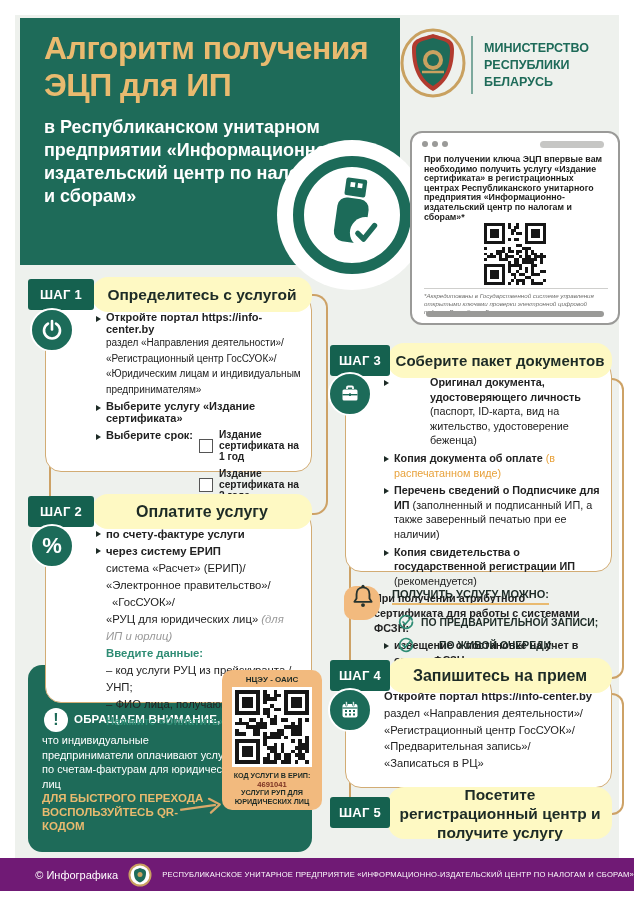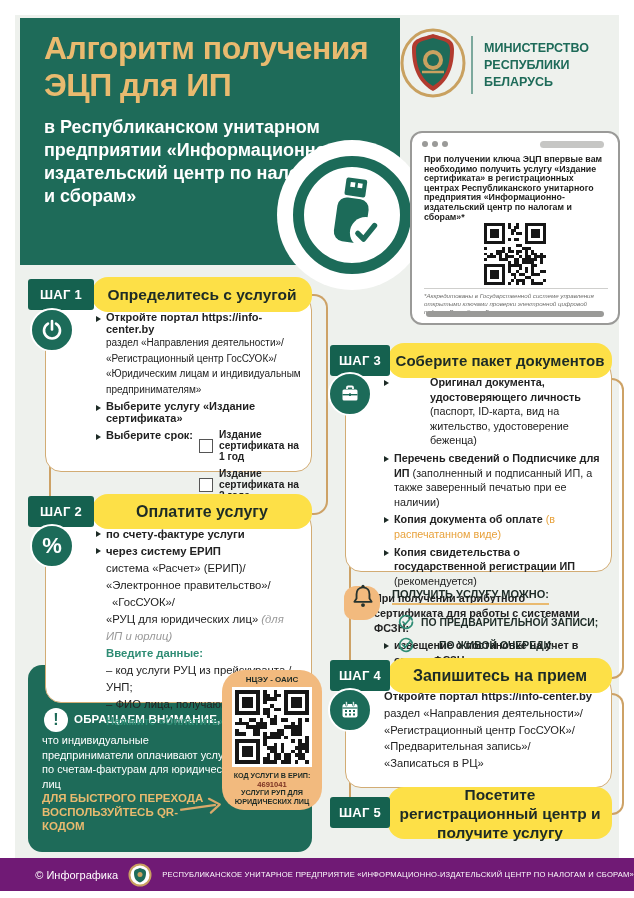--- a/index.html
+++ b/index.html
@@ -16,37 +16,37 @@
   .divider{left:471px;top:36px;width:2px;height:58px;background:#1E6B59;opacity:.55;z-index:3;}
   .notice{left:410px;top:131px;width:210px;height:194px;background:#fff;border:2px solid #9A9A98;border-radius:12px;box-sizing:border-box;z-index:5;}
   .dots{left:10px;top:8px;display:flex;gap:4px;}
   .dot{width:6px;height:6px;border-radius:50%;background:#9A9A98;}
   .pill{left:128px;top:8px;width:64px;height:7px;border-radius:4px;background:#C6C6C4;}
   .notice-text{left:12px;top:22px;width:184px;font-size:8.8px;line-height:9.6px;font-weight:bold;color:#1d1d1b;}
   .notice-foot{left:12px;top:155px;width:184px;font-size:6.2px;line-height:7.8px;font-style:italic;color:#6e6e6c;border-top:1px solid #cfcfcd;padding-top:3px;}
   .notice-bottom{left:14px;top:178px;width:178px;height:6px;border-radius:3px;background:#9A9A98;}
   .qr-frame{background:#fff;display:block;}
   .badge{background:#15614F;color:#fff;font-weight:bold;font-size:13px;display:flex;align-items:center;justify-content:center;border-radius:3px;letter-spacing:.3px;z-index:6;}
-  .bar{background:#fde047;border-radius:16px;display:flex;align-items:center;justify-content:center;font-weight:bold;color:#1d2b26;z-index:5;text-align:center;}
+  .bar{background:#fef9c3;border-radius:16px;display:flex;align-items:center;justify-content:center;font-weight:bold;color:#1d2b26;z-index:5;text-align:center;}
   .card{background:#fff;border:1px solid #D2AC74;border-radius:16px;box-sizing:border-box;z-index:3;}
   .icon-circle{background:#1C6B59;border-radius:50%;display:flex;align-items:center;justify-content:center;z-index:6;border:2px solid #fff;box-sizing:border-box;}
   .conn{border:0 solid #CDA266;z-index:1;}
   .vline{background:#CDA266;z-index:1;}
   .txt{color:#222;}
   .row{display:flex;align-items:flex-start;}
   .tri{width:0;height:0;border-left:5px solid #1d2b26;border-top:3.5px solid transparent;border-bottom:3.5px solid transparent;margin:5px 5px 0 0;flex:none;}
   .b{font-weight:bold;}
   .teal{color:#2E8C74;}
   .gray-i{color:#9a9a9a;font-style:italic;}
   .orange{color:#E8A23C;}
   .note1{border-left:2px solid #2E8C74;padding-left:8px;color:#2E8C74;font-style:italic;font-size:10.6px;line-height:13.5px;margin-top:5px;}
   .cb{width:12px;height:12px;border:1.5px solid #555;background:#fff;margin-right:6px;flex:none;}
   .cbrow{display:flex;align-items:center;margin-bottom:6px;}
   .green-panel{left:28px;top:665px;width:284px;height:187px;background:#1E6B59;border-radius:14px;z-index:2;}
-  .qrbox{left:222px;top:670px;width:100px;height:140px;background:#F2BA7E;border-radius:22px;z-index:7;text-align:center;}
+  .qrbox{left:222px;top:670px;width:100px;height:140px;background:#F2BA7E;border-radius:10px;z-index:7;text-align:center;}
   .footer{left:0;top:858px;width:634px;height:33px;background:#701a75;z-index:8;display:flex;align-items:center;justify-content:flex-end;gap:10px;color:#fff;}
   .chk{flex:none;margin-right:7px;}
 </style>
 </head>
 <body>
 
 <div class="poster">
   <div class="abs bg"></div>
 
   <div class="abs vline" style="left:321px;top:248px;width:2px;height:30px;"></div>
@@ -452,25 +452,25 @@
 
   <div class="abs badge" style="left:330px;top:345px;width:60px;height:31px;">ШАГ 3</div>
   <div class="abs bar" style="left:388px;top:343px;width:224px;height:35px;font-size:15px;">Соберите пакет документов</div>
   <div class="abs card" style="left:345px;top:360px;width:267px;height:212px;padding:14px 8px 8px 38px;font-size:10.8px;line-height:14.6px;">
     <div class="row" style="margin-bottom:3px;">
       <span class="tri"></span>
       <span class="txt" style="width:208px;margin-left:36px;"><span class="b">Оригинал документа, удостоверяющего личность</span><span> (паспорт, ID-карта, вид на жительство, удостоверение беженца)</span></span>
     </div>
     <div class="row" style="margin-bottom:3px;">
       <span class="tri"></span>
+      <span class="txt" style="width:208px;"><span class="b">Копия документа об оплате</span><span class="orange"> (в распечатанном виде)</span></span>
+    </div>
+    <div class="row" style="margin-bottom:3px;">
+      <span class="tri"></span>
       <span class="txt" style="width:208px;"><span class="b">Перечень сведений о Подписчике для ИП</span><span> (заполненный и подписанный ИП, а также заверенный печатью при ее наличии)</span></span>
-    </div>
-    <div class="row" style="margin-bottom:3px;">
-      <span class="tri"></span>
-      <span class="txt" style="width:208px;"><span class="b">Копия документа об оплате</span><span class="orange"> (в распечатанном виде)</span></span>
     </div>
     <div class="row" style="margin-bottom:3px;">
       <span class="tri"></span>
       <span class="txt" style="width:208px;"><span class="b">Копия свидетельства о государственной регистрации ИП</span><span> (рекомендуется)</span></span>
     </div>
     <div class="txt b" style="margin:2px 0 3px -10px;width:222px;">При получении атрибутного сертификата для работы с системами ФСЗН:</div>
     <div class="row">
       <span class="tri"></span>
       <span class="txt b" style="width:208px;">извещение о постановке на учет в органе ФСЗН</span>
     </div>

